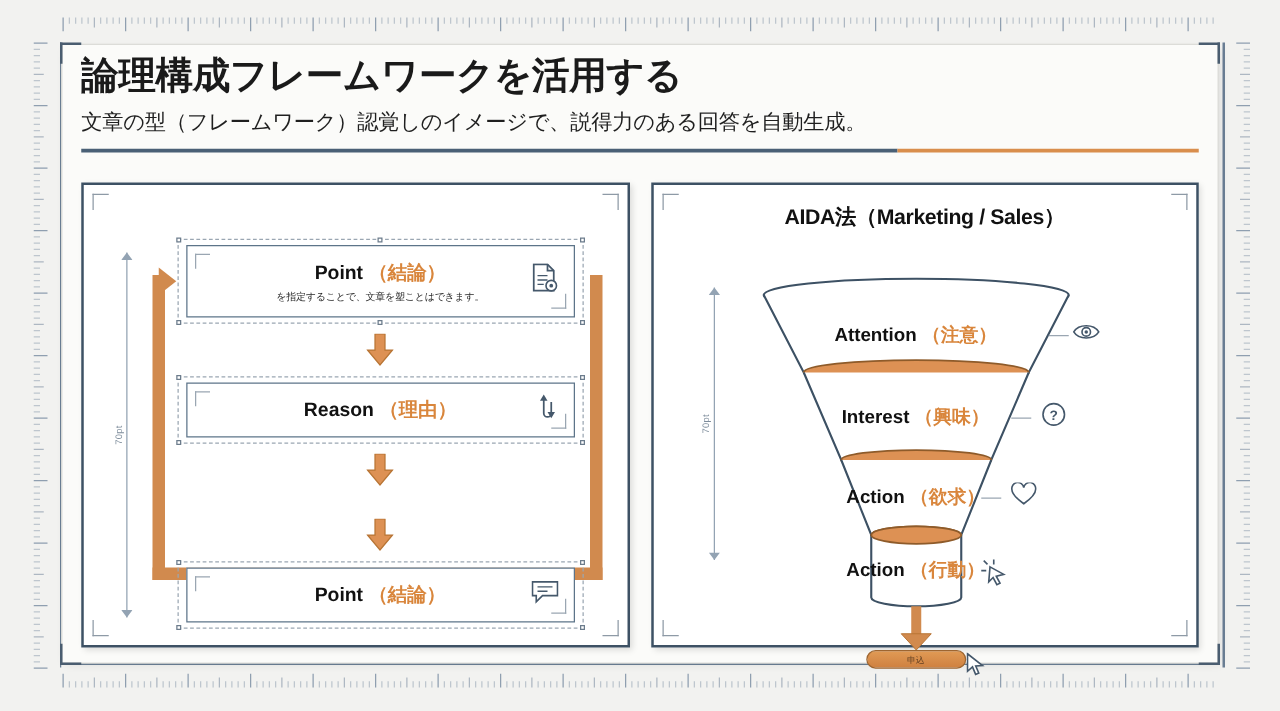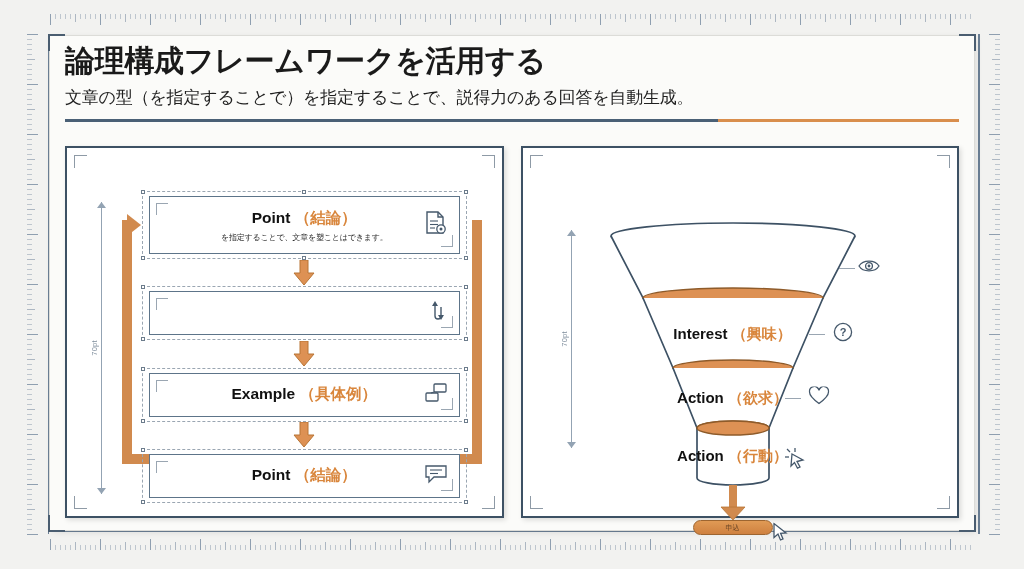--- a/index.html
+++ b/index.html
@@ -765,21 +765,21 @@
   </div>
 
 <div class="canvas-frame">
   <div class="corner-mark cm-tl"></div>
   <div class="corner-mark cm-tr"></div>
   <div class="corner-mark cm-bl"></div>
   <div class="corner-mark cm-br"></div>
 
   <div class="header">
     <div class="page-title">論理構成フレームワークを活用する</div>
-    <div class="page-subtitle">文章の型（を指定することで）を指定することで、説得力のある回答を自動生成。</div>
+    <div class="page-subtitle">文章の型（フレームワーク）認覚しのイメージで、説得力のある回答を自動生成。</div>
     <div class="title-rule">
       <div class="seg-blue"></div>
         <div class="seg-orange"></div>
     </div>
   </div>
 
   <div class="panels">
 
     <div class="panel">
       <div class="panel-corner pc-tl"></div>
@@ -844,57 +844,40 @@
           </div>
 
           <div class="prep-row" style="flex:0 0 44px;">
             <div class="sel-box">
               <div class="sel-handle" style="left:-2px;top:-2px;"></div>
               <div class="sel-handle" style="right:-2px;top:-2px;"></div>
               <div class="sel-handle" style="left:-2px;bottom:-2px;"></div>
               <div class="sel-handle" style="right:-2px;bottom:-2px;"></div>
             </div>
             <div class="prep-card">
+              <div class="prep-label">
+                <span>Reason</span>
+                <span class="jp">（理由）</span>
+              </div>
               <div class="prep-icon">
                 <svg width="18" height="22" viewBox="0 0 18 22">
                   <path d="M6 3 v13 a3 3 0 0 0 6 0 v-9" fill="none" stroke="#45586b" stroke-width="1.4"></path>
                   <polygon points="6,1 3,6 9,6" fill="#45586b"></polygon>
                   <polygon points="12,20 9,15 15,15" fill="#45586b"></polygon>
                 </svg>
               </div>
             </div>
           </div>
 
           <div class="prep-arrow" style="flex:1 1 auto;">
             <svg width="22" height="26" viewBox="0 0 22 26">
               <polygon points="7,0 15,0 15,13 21,13 11,25 1,13 7,13" fill="#dd9154" stroke="#b87535" stroke-width="1"></polygon>
             </svg>
           </div>
 
-          <div class="prep-row" style="flex:0 0 44px;">
-            <div class="sel-box">
-              <div class="sel-handle" style="left:-2px;top:-2px;"></div>
-              <div class="sel-handle" style="right:-2px;top:-2px;"></div>
-              <div class="sel-handle" style="left:-2px;bottom:-2px;"></div>
-              <div class="sel-handle" style="right:-2px;bottom:-2px;"></div>
-            </div>
-            <div class="prep-card">
-              <div class="prep-label">
-                <span>Example</span>
-                <span class="jp">（具体例）</span>
-              </div>
-              <div class="prep-icon">
-                <svg width="22" height="20" viewBox="0 0 22 20">
-                  <rect x="9" y="1" width="12" height="8" rx="1" fill="#fff" stroke="#45586b" stroke-width="1.3"></rect>
-                  <rect x="1" y="10" width="12" height="8" rx="1" fill="#fff" stroke="#45586b" stroke-width="1.3"></rect>
-                  <line x1="9" y1="9" x2="6" y2="10" stroke="#45586b" stroke-width="1.1"></line>
-                </svg>
-              </div>
-            </div>
-          </div>
 
           <div class="prep-arrow" style="flex:1 1 auto;">
             <svg width="22" height="26" viewBox="0 0 22 26">
               <polygon points="7,0 15,0 15,13 21,13 11,25 1,13 7,13" fill="#dd9154" stroke="#b87535" stroke-width="1"></polygon>
             </svg>
           </div>
 
           <div class="prep-row" style="flex:0 0 44px;">
             <div class="sel-box">
               <div class="sel-handle" style="left:-2px;top:-2px;"></div>
@@ -920,20 +903,21 @@
         </div>
       </div>
     </div>
 
     <div class="panel">
       <div class="panel-corner pc-tl"></div>
       <div class="panel-corner pc-tr"></div>
       <div class="panel-corner pc-bl"></div>
       <div class="panel-corner pc-br"></div>
 
+      <div class="panel-title">AIDA法（Marketing / Sales）</div>
 
       <div class="aida-body">
 
 
         <div class="dim-v-aida">
           <div class="dline"></div>
           <svg style="position:absolute;left:2px;top:0;" width="9" height="6" viewBox="0 0 9 6">
               <polygon points="4.5,0 0,6 9,6" fill="#93a3b3"></polygon>
             </svg>
           <svg style="position:absolute;left:2px;bottom:0;" width="9" height="6" viewBox="0 0 9 6">
@@ -956,20 +940,24 @@
             <path d="M92 148 L116 208 L188 208 L212 148" fill="#ffffff" stroke="#3d5164" stroke-width="1.7"></path>
             <ellipse cx="152" cy="208" rx="36" ry="7" fill="#dd9154" stroke="#8e5b2a" stroke-width="1.4"></ellipse>
 
             <path d="M116 208 L116 258 A36 7 0 0 0 188 258 L188 208" fill="#ffffff" stroke="#3d5164" stroke-width="1.7"></path>
             <ellipse cx="152" cy="208" rx="36" ry="7" fill="#dd9154" stroke="#8e5b2a" stroke-width="1.4"></ellipse>
 
             <rect x="148" y="265" width="8" height="24" fill="#d18a4e"></rect>
             <polygon points="140,287 164,287 152,300" fill="#d18a4e" stroke="#b87535" stroke-width="0.8"></polygon>
           </svg>
 
+          <div class="stage-label" style="left:152px; top:48px;">
+            <span>Attention</span>
+            <span class="jp">（注意）</span>
+          </div>
           <div class="stage-label" style="left:152px; top:114px;">
             <span>Interest</span>
             <span class="jp">（興味）</span>
           </div>
           <div class="stage-label" style="left:152px; top:178px;">
             <span>Action</span>
             <span class="jp">（欲求）</span>
           </div>
           <div class="stage-label" style="left:152px; top:236px;">
             <span>Action</span>

